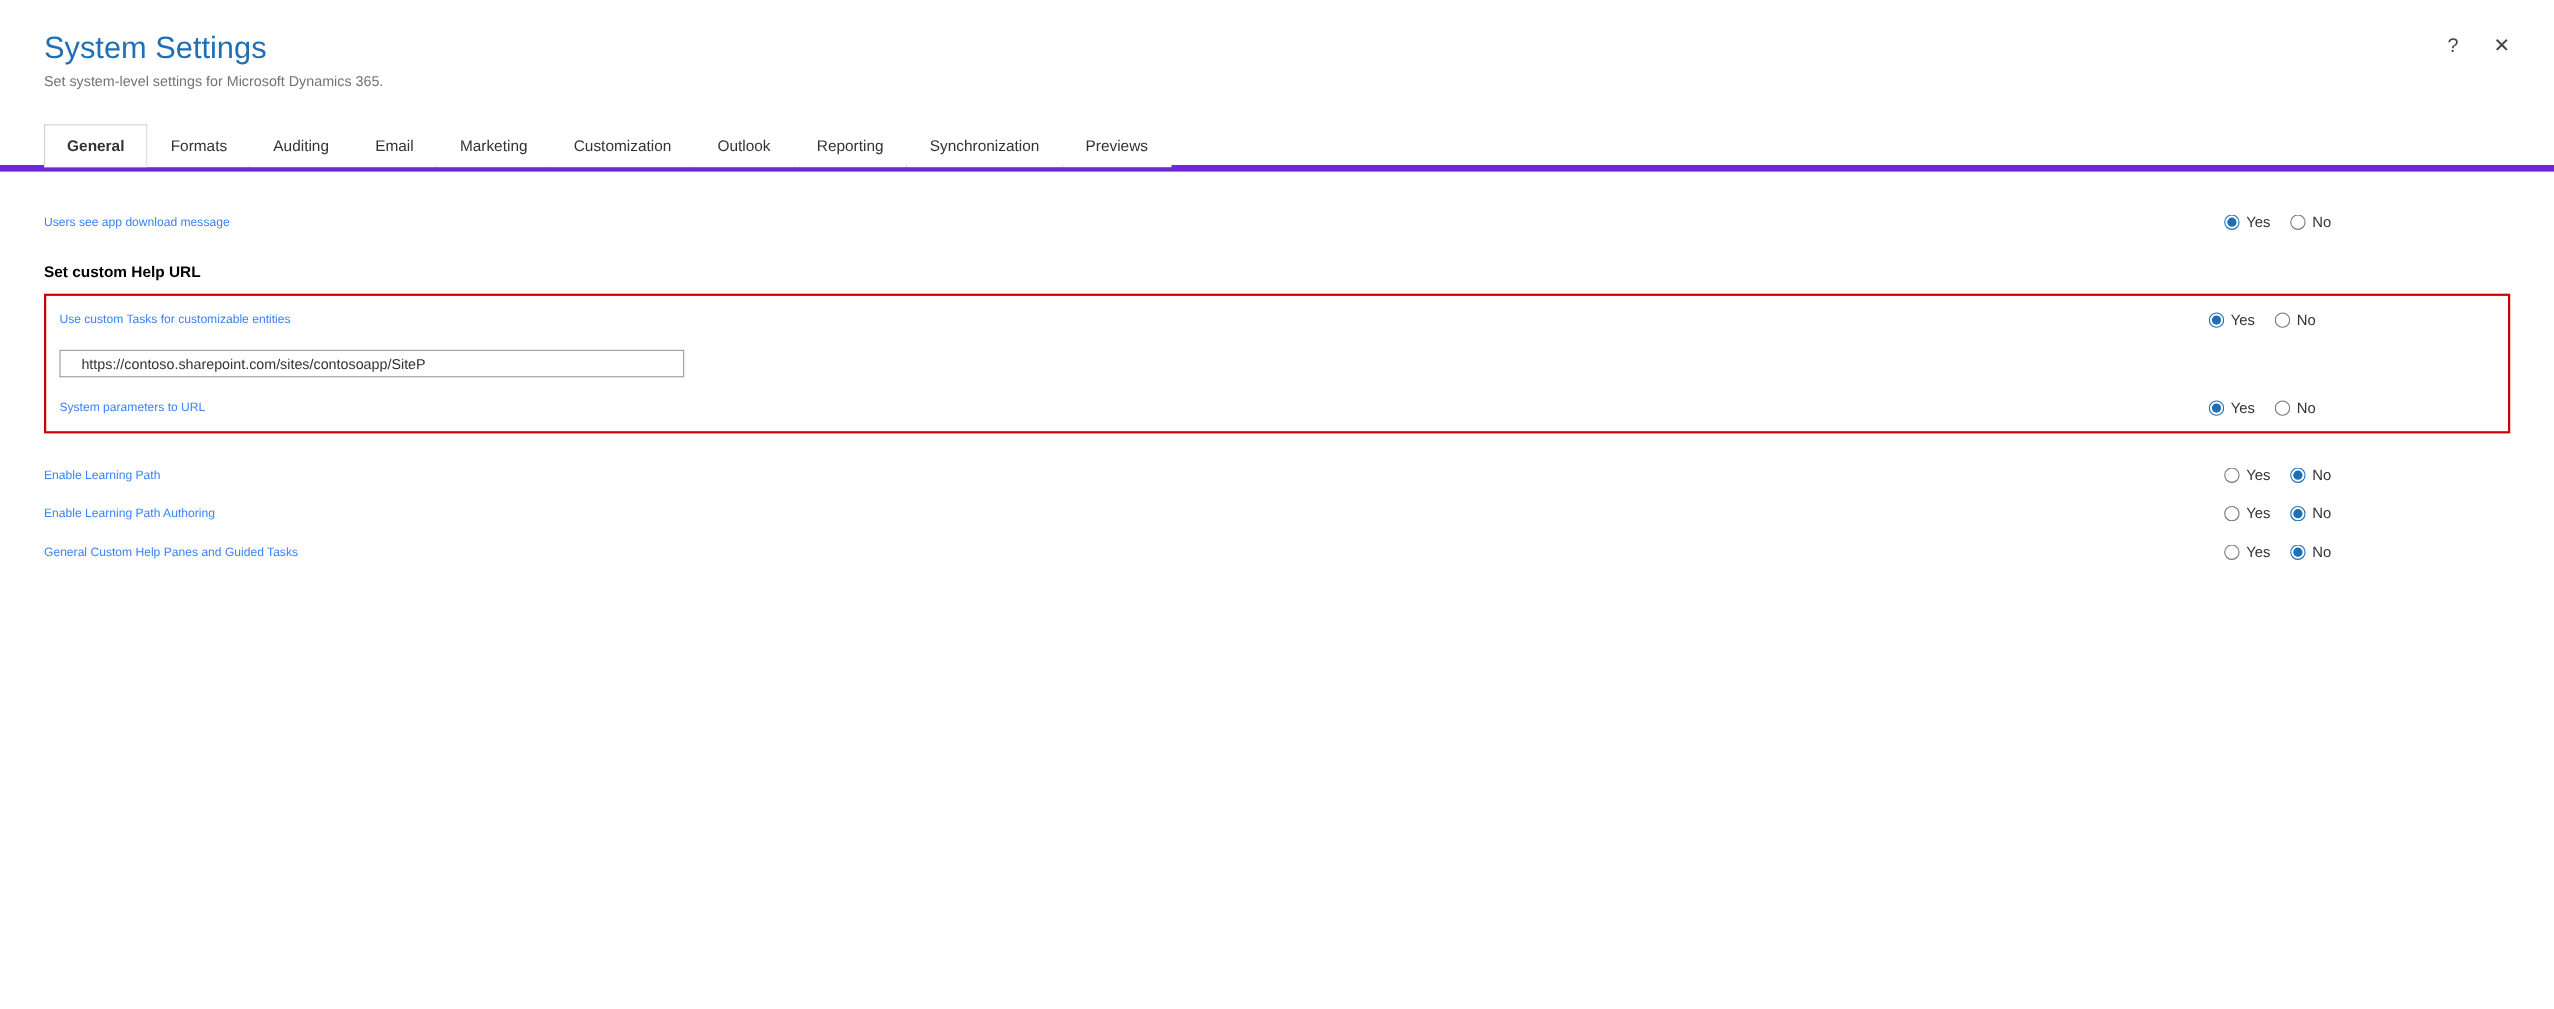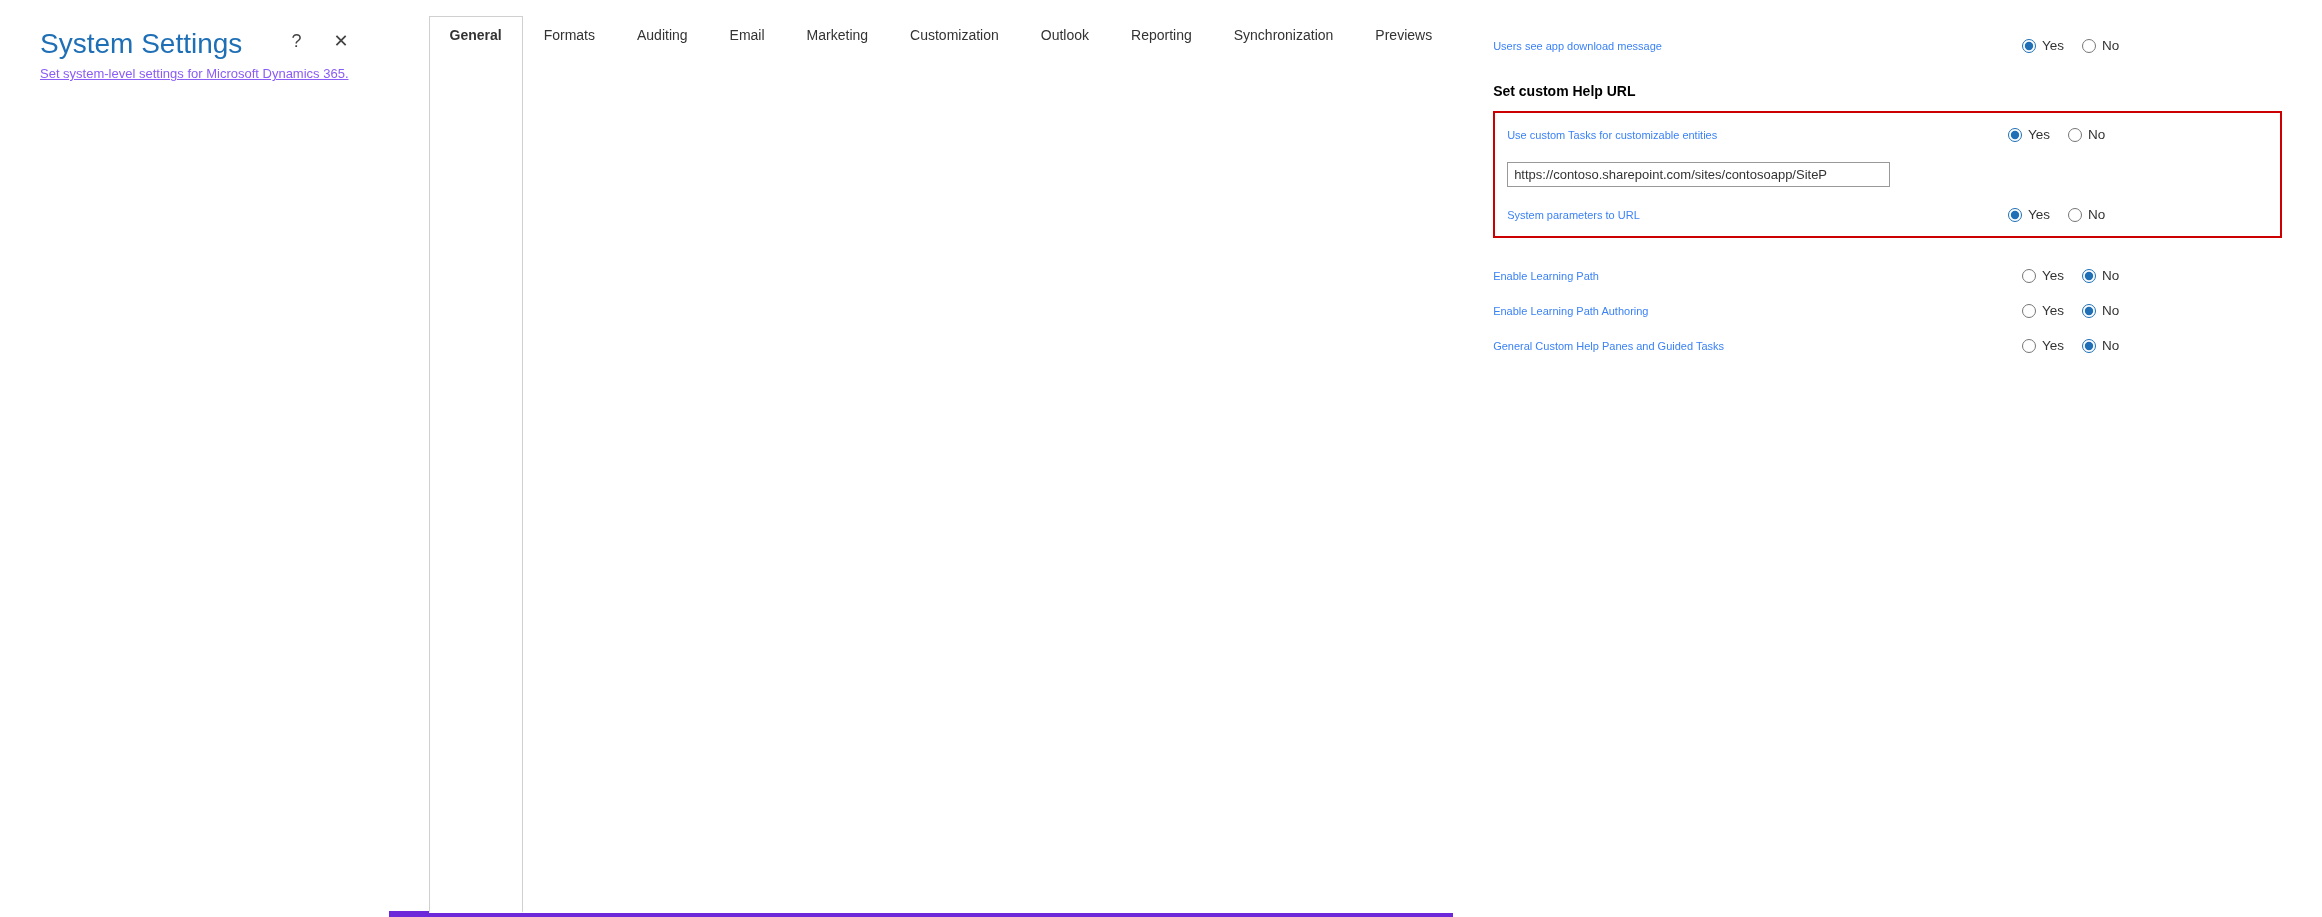--- a/index.html
+++ b/index.html
@@ -10,36 +10,35 @@
       color: #333;
       width: 2322px;
       min-height: 917px;
       position: relative;
     }
     .dialog {
       width: 100%;
       min-height: 917px;
       background: #fff;
       display: flex;
-      flex-direction: row;
+      flex-direction: column;
     }
     .dialog-header {
       padding: 28px 40px 16px 40px;
       position: relative;
     }
     .dialog-title {
       font-size: 28px;
       color: #1e6fb5;
       font-weight: 300;
       margin-bottom: 6px;
     }
     .dialog-subtitle {
       font-size: 13px;
-      color: #8b5cf6;
-      text-decoration: underline;
+      color: #737373;
     }
     .dialog-controls {
       position: absolute;
       top: 28px;
       right: 32px;
       display: flex;
       gap: 16px;
       align-items: center;
     }
     .dialog-control-btn {
@@ -123,23 +122,23 @@
     .highlighted-section {
       border: 2px solid #c00;
       margin: 4px 0;
       padding: 4px 0;
     }
     .highlighted-section .setting-row {
       padding: 10px 12px;
     }
 
     .url-input {
-      width: 383px;
+      width: 568px;
       border: 1px solid #999;
-      padding: 4px 6px;
+      padding: 4px 19px;
       font-size: 13px;
       font-family: inherit;
       color: #333;
     }
 
     .section-block {
       margin-bottom: 20px;
     }
   </style>
 </head>

